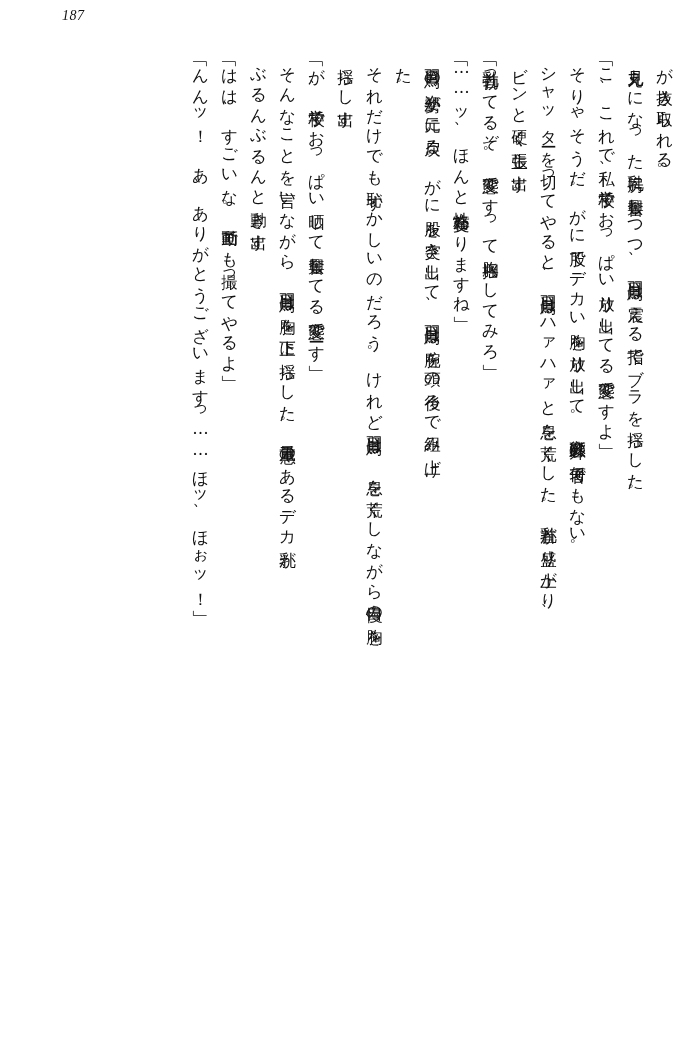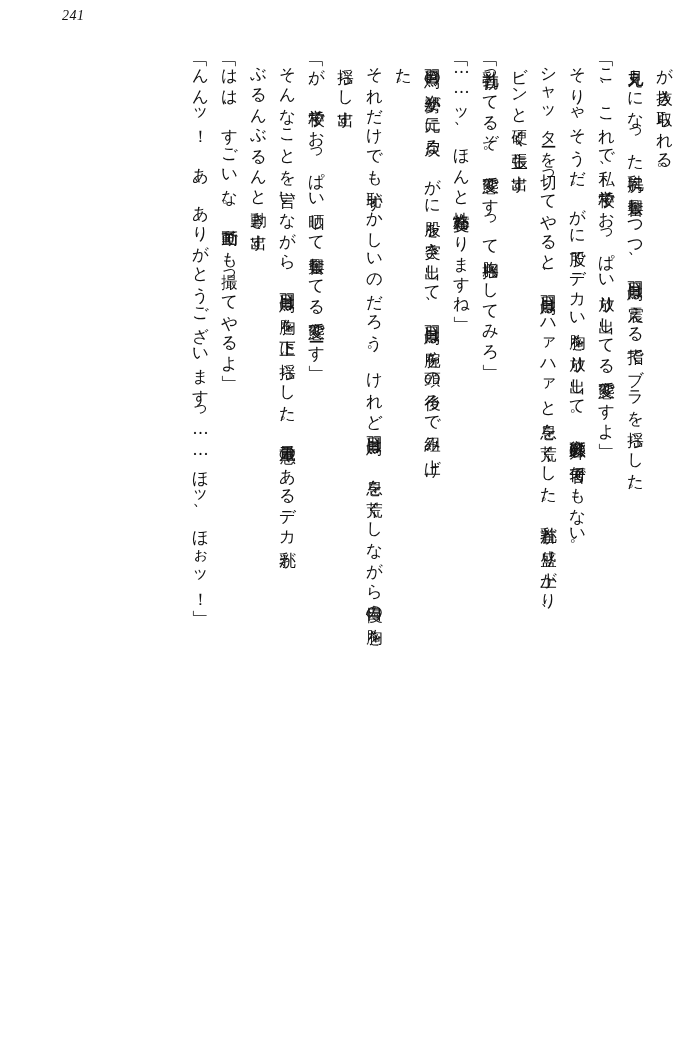--- a/index.html
+++ b/index.html
@@ -50,21 +50,21 @@
     flex: 0 0 29px;
     white-space: nowrap;
     overflow: visible;
     color: #111111;
   }
 </style>
 </head>
 <body>
 
 <div class="page">
-  <div class="page-number">241</div>
+  <div class="page-number">187</div>
 
   <div class="text-body">
     <div class="vline">が抜き取られる。</div>
     <div class="vline">丸見えになった乳房に興奮しつつ、羽目鳥は震える指でブラを揺らした。</div>
     <div class="vline">「こ、これで私、学校でおっぱい放り出してる変態ですよ」</div>
     <div class="vline">そりゃそうだ。がに股でデカい胸を放り出して。変態以外の何者でもない。</div>
     <div class="vline">シャッターを切ってやると、羽目鳥はハァハァと息を荒くした。乳首が盛り上がり、</div>
     <div class="vline">ビンと硬く主張し出す。</div>
     <div class="vline">「乳首勃ってるぞ。変態ですって胸揺らしてみろ」</div>
     <div class="vline">「……ッ、ほんと性格変わりますね」</div>

